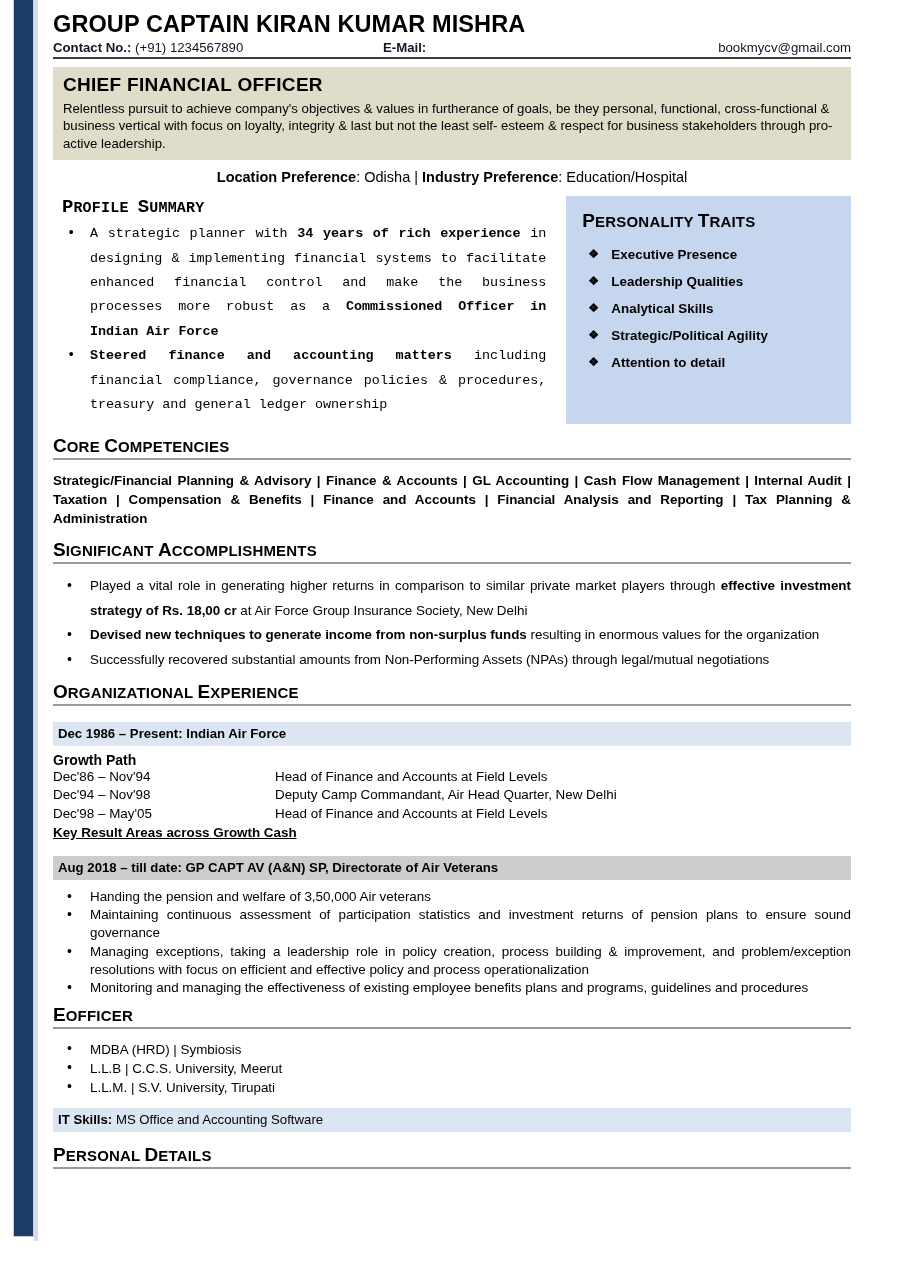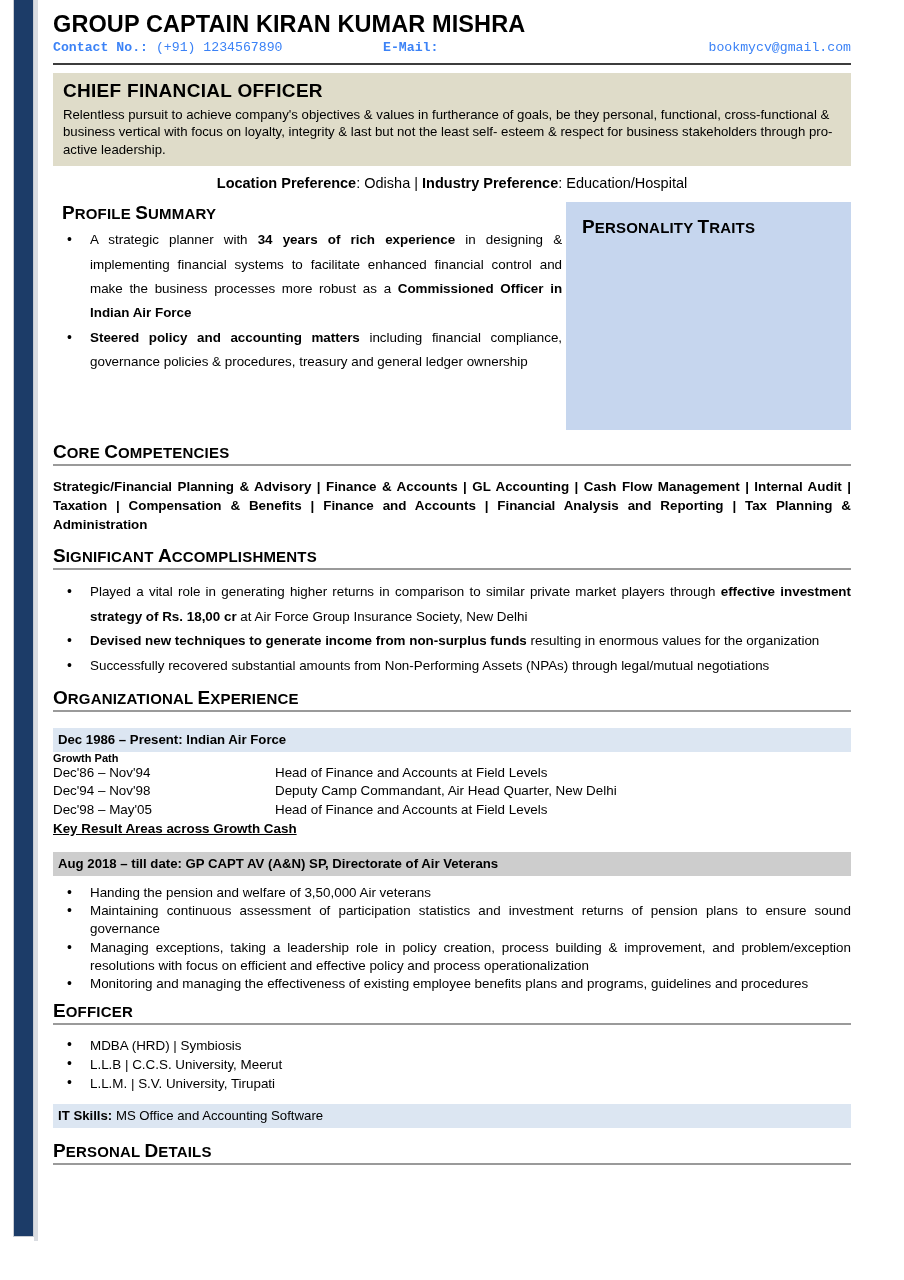--- a/index.html
+++ b/index.html
@@ -53,25 +53,24 @@
     font-weight: bold;
     letter-spacing: .1px;
     color: #000;
     padding-top: 11px;
     line-height: 1.12;
   }
   .contact-row {
     display: flex;
     align-items: baseline;
     font-size: 13.2px;
-    color: #3b82f6;
+    color: #0f172a;
     padding-top: 3px;
-    padding-bottom: 8px;
+    padding-bottom: 2px;
     border-bottom: 2.2px solid #3c3c3c;
-    font-family: Liberation Mono, monospace;
   }
   .contact-left { width: 330px; }
   .contact-mid  { width: 300px; }
   .contact-right{ flex: 1; text-align: right; }
   .b { font-weight: bold; }
 
   
   .banner {
     background: #dfdcc9;
     margin-top: 8px;
@@ -95,21 +94,21 @@
     padding-top: 9px;
     padding-bottom: 4px;
   }
 
   
   .cols {
     display: flex;
     align-items: flex-start;
     margin-top: 7px;
   }
-  .col-left  { width: 540px; padding-right: 4px; }
+  .col-left  { width: 540px; padding-right: 20px; font-family: Liberation Mono, monospace; }
   .col-right { width: 300px; }
 
   
   .sect-h {
     font-weight: bold;
     color: #000;
     white-space: nowrap;
   }
   .sect-h .cap  { font-size: 19px; }
   .sect-h .rest { font-size: 15px; letter-spacing: .2px; }
@@ -179,23 +178,23 @@
     font-size: 13.2px;
     font-weight: bold;
     padding: 3px 5px 4px 5px;
     line-height: 1.3;
   }
   .bar-blue { background: #dce6f2; }
   .bar-gray { background: #cdcdcd; }
   .bar-itskills { background: #dce6f2; font-weight: normal; }
 
   .growth-head {
-    font-size: 11px;
-    font-weight: bold;
-    padding-top: 0;
+    font-size: 14px;
+    font-weight: bold;
+    padding-top: 6px;
   }
   table.growth {
     border-collapse: collapse;
     font-size: 13.4px;
     width: 100%;
   }
   table.growth td {
     padding: 0 0 0 0;
     line-height: 1.36;
     vertical-align: top;
@@ -250,29 +249,36 @@
     </div>
 
     <div class="cols">
 
       <div class="col-left">
         <div class="sect-h ps-head">
           <span class="cap">P</span><span class="rest">ROFILE </span><span class="cap">S</span><span class="rest">UMMARY</span>
         </div>
         <ul class="b-list justi" id="profile-list">
             <li><span>A strategic planner with </span><span style="font-weight: bold;">34 years of rich experience</span><span> in designing &amp; implementing financial systems to facilitate enhanced financial control and make the business processes more robust as a </span><span style="font-weight: bold;">Commissioned Officer in Indian Air Force</span></li>
-            <li><span style="font-weight: bold;">Steered policy and accounting matters</span><span> including financial compliance, governance policies &amp; procedures, treasury and general ledger ownership</span></li>
+            <li><span style="font-weight: bold;">Steered finance and accounting matters</span><span> including financial compliance, governance policies &amp; procedures, treasury and general ledger ownership</span></li>
           </ul>
       </div>
 
       <div class="col-right">
         <div class="traits-box">
           <div class="sect-h">
             <span class="cap">P</span><span class="rest">ERSONALITY </span><span class="cap">T</span><span class="rest">RAITS</span>
           </div>
+          <ul class="t-list" id="traits-list">
+              <li>Executive Presence</li>
+              <li>Leadership Qualities</li>
+              <li>Analytical Skills</li>
+              <li>Strategic/Political Agility</li>
+              <li>Attention to detail</li>
+            </ul>
         </div>
       </div>
     </div>
 
     <div class="sect">
       <div class="sect-h sect-h-rule">
         <span class="cap">C</span><span class="rest">ORE </span><span class="cap">C</span><span class="rest">OMPETENCIES</span>
       </div>
       <div class="comp-text">Strategic/Financial Planning &amp; Advisory | Finance &amp; Accounts | GL Accounting | Cash Flow Management | Internal Audit | Taxation | Compensation &amp; Benefits | Finance and Accounts | Financial Analysis and Reporting | Tax Planning &amp; Administration</div>
     </div>

